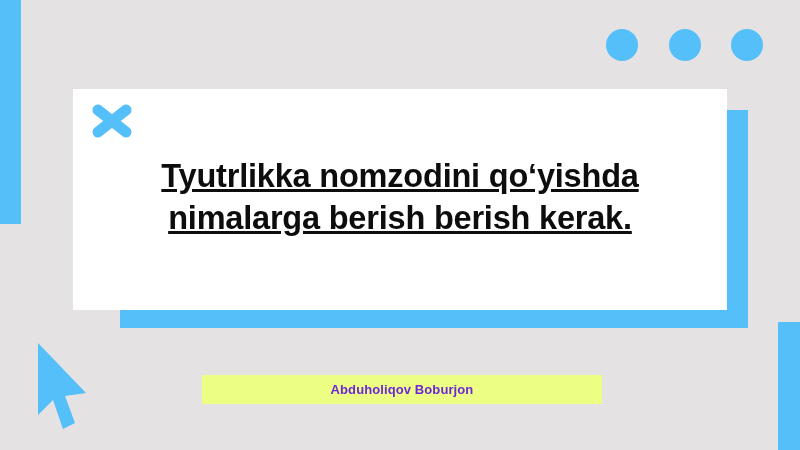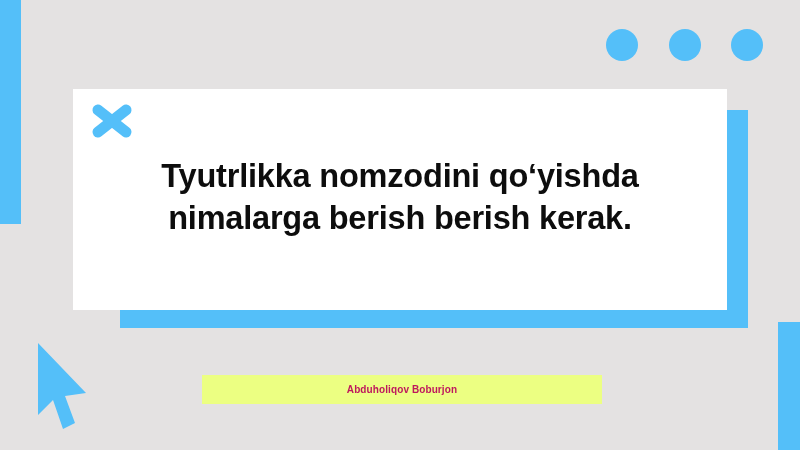--- a/index.html
+++ b/index.html
@@ -91,37 +91,38 @@
     font-size: 32.5px;
     font-weight: bold;
     line-height: 1.30;
     letter-spacing: -0.2px;
     padding: 0 18px;
     box-sizing: border-box;
   }
   .card-text .line {
     display: block;
     white-space: nowrap;
+    text-decoration: underline;
   }
 
   
   .name-bar {
     position: absolute;
     left: 202px;
     top: 375px;
     width: 400px;
     height: 29px;
     background: #ecff82;
     display: flex;
     align-items: center;
     justify-content: center;
   }
   .name-bar-label {
-    color: #be185d;
-    font-size: 10px;
+    color: #6d28d9;
+    font-size: 13px;
     font-weight: bold;
     letter-spacing: 0.1px;
   }
 </style>
 </head>
 <body>
 
 <div id="slide">
 
   <div class="blue-bar-left"></div>

